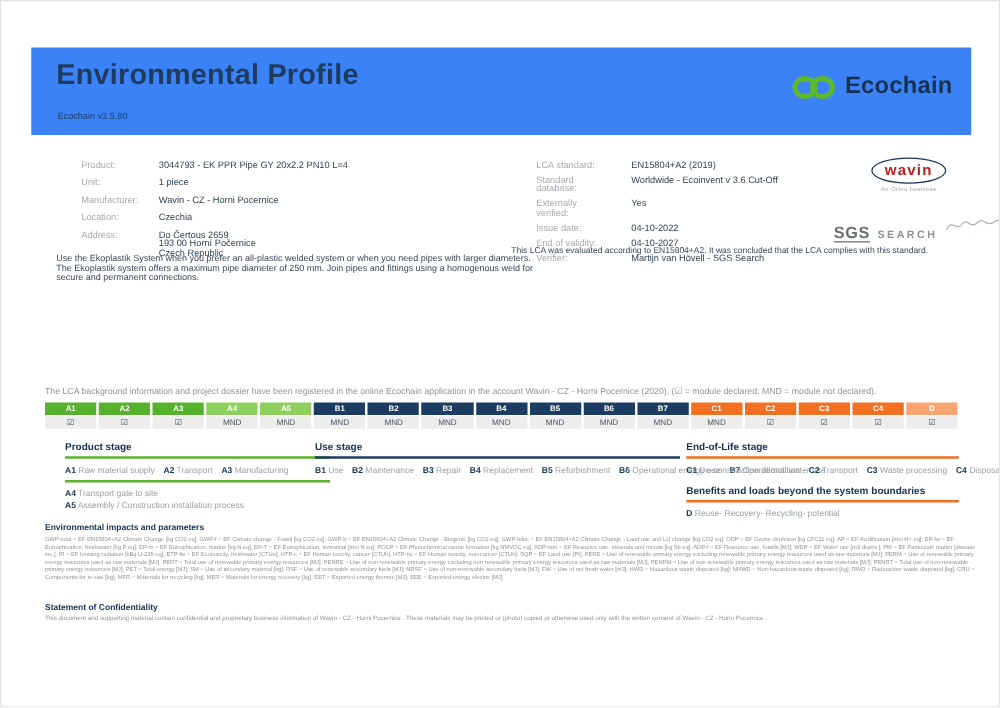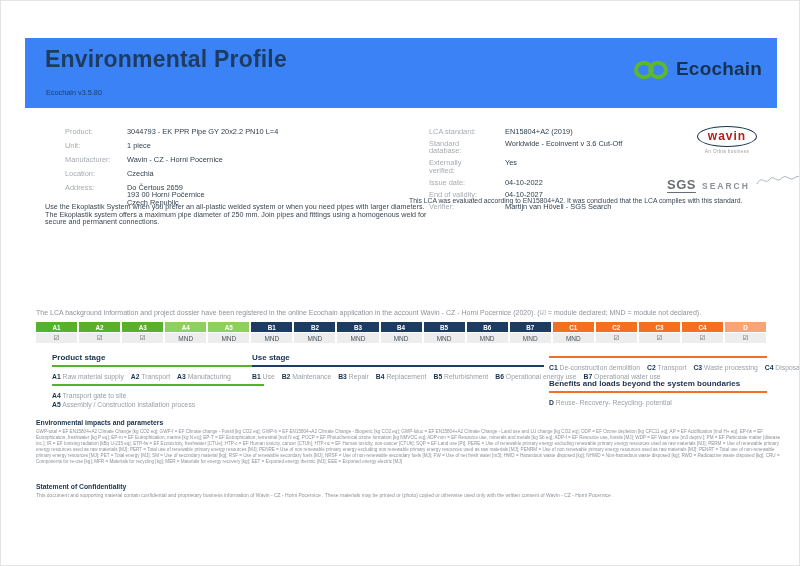--- a/index.html
+++ b/index.html
@@ -232,20 +232,21 @@
         <span class="stage-item"><b class="stage-code">A4</b><span class="stage-desc"> Transport gate to site</span></span>
         <span class="stage-item"><b class="stage-code">A5</b><span class="stage-desc"> Assembly / Construction installation process</span></span>
       </div>
     </div>
   <div id="stage-col-1" class="stage-col">
       <div class="stage-title">Use stage</div>
       <div class="stage-underline" style="background: rgb(29, 60, 97);"></div>
       <div class="stage-items"><span class="stage-item"><b class="stage-code">B1</b><span class="stage-desc"> Use</span></span><span class="stage-item"><b class="stage-code">B2</b><span class="stage-desc"> Maintenance</span></span><span class="stage-item"><b class="stage-code">B3</b><span class="stage-desc"> Repair</span></span><span class="stage-item"><b class="stage-code">B4</b><span class="stage-desc"> Replacement</span></span><span class="stage-item"><b class="stage-code">B5</b><span class="stage-desc"> Refurbishment</span></span><span class="stage-item"><b class="stage-code">B6</b><span class="stage-desc"> Operational energy use</span></span><span class="stage-item"><b class="stage-code">B7</b><span class="stage-desc"> Operational water use</span></span></div>
     </div>
   <div id="stage-col-2" class="stage-col">
+      <div class="stage-title">End-of-Life stage</div>
       <div class="stage-underline" style="background: rgb(243, 111, 33);"></div>
       <div class="stage-items"><span class="stage-item"><b class="stage-code">C1</b><span class="stage-desc"> De-construction demolition</span></span><span class="stage-item"><b class="stage-code">C2</b><span class="stage-desc"> Transport</span></span><span class="stage-item"><b class="stage-code">C3</b><span class="stage-desc"> Waste processing</span></span><span class="stage-item"><b class="stage-code">C4</b><span class="stage-desc"> Disposal</span></span></div>
       <div class="stage-title">Benefits and loads beyond the system boundaries</div>
       <div class="stage-underline" style="background: rgb(243, 111, 33);"></div>
       <div class="stage-items"><span class="stage-item"><b class="stage-code">D</b><span class="stage-desc"> Reuse- Recovery- Recycling- potential</span></span></div>
     </div>
 
   <div class="impacts-head">Environmental impacts and parameters</div>
   <div class="impacts-text">GWP-total = EF EN15804+A2 Climate Change [kg CO2 eq]; GWP-f = EF Climate change - Fossil [kg CO2 eq]; GWP-b = EF EN15804+A2 Climate Change - Biogenic [kg CO2 eq]; GWP-luluc = EF EN15804+A2 Climate Change - Land use and LU change [kg CO2 eq]; ODP = EF Ozone depletion [kg CFC11 eq]; AP = EF Acidification [mol H+ eq]; EP-fw = EF Eutrophication, freshwater [kg P eq]; EP-m = EF Eutrophication, marine [kg N eq]; EP-T = EF Eutrophication, terrestrial [mol N eq]; POCP = EF Photochemical ozone formation [kg NMVOC eq]; ADP-mm = EF Resource use, minerals and metals [kg Sb eq]; ADP-f = EF Resource use, fossils [MJ]; WDP = EF Water use [m3 depriv.]; PM = EF Particulate matter [disease inc.]; IR = EF Ionising radiation [kBq U-235 eq]; ETP-fw = EF Ecotoxicity, freshwater [CTUe]; HTP-c = EF Human toxicity, cancer [CTUh]; HTP-nc = EF Human toxicity, non-cancer [CTUh]; SQP = EF Land use [Pt]; PERE = Use of renewable primary energy excluding renewable primary energy resources used as raw materials [MJ]; PERM = Use of renewable primary energy resources used as raw materials [MJ]; PERT = Total use of renewable primary energy resources [MJ]; PENRE = Use of non renewable primary energy excluding non renewable primary energy resources used as raw materials [MJ]; PENRM = Use of non renewable primary energy resources used as raw materials [MJ]; PENRT = Total use of non-renewable primary energy resources [MJ]; PET = Total energy [MJ]; SM = Use of secondary material [kg]; RSF = Use of renewable secondary fuels [MJ]; NRSF = Use of non-renewable secondary fuels [MJ]; FW = Use of net fresh water [m3]; HWD = Hazardous waste disposed [kg]; NHWD = Non-hazardous waste disposed [kg]; RWD = Radioactive waste disposed [kg]; CRU = Components for re-use [kg]; MFR = Materials for recycling [kg]; MER = Materials for energy recovery [kg]; EET = Exported energy thermic [MJ]; EEE = Exported energy electric [MJ]</div>
   <div class="conf-head">Statement of Confidentiality</div>

